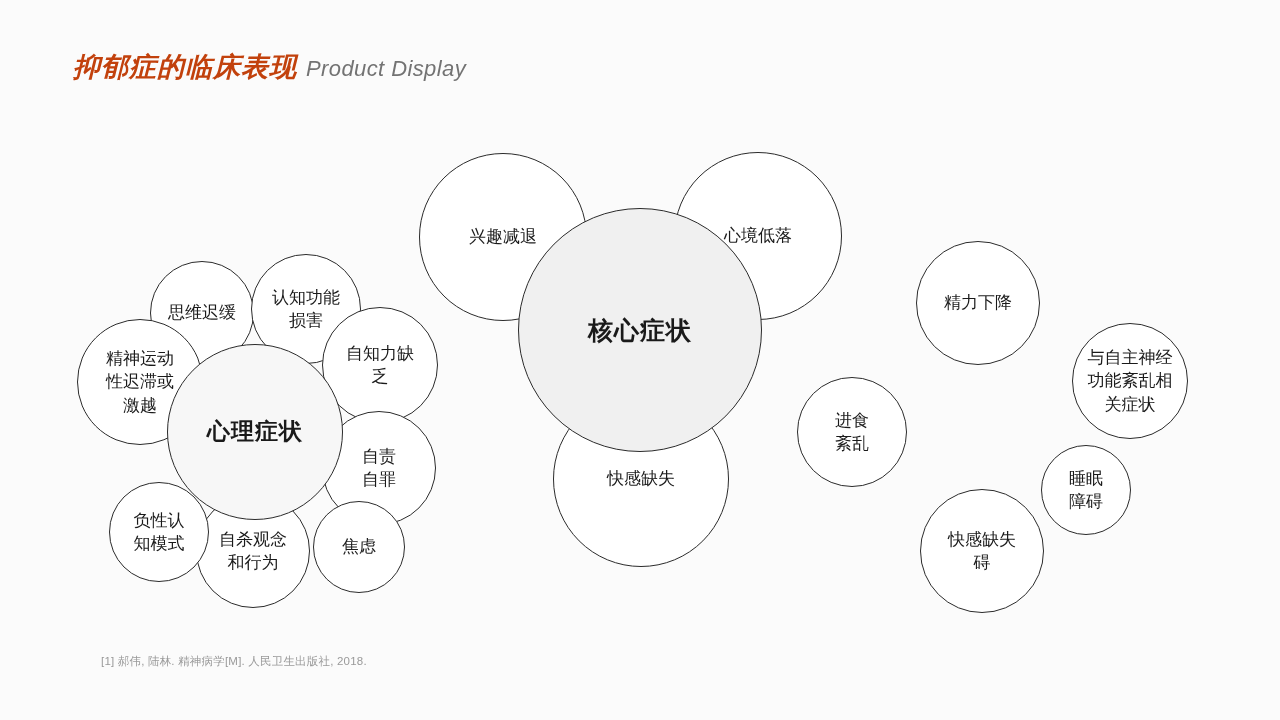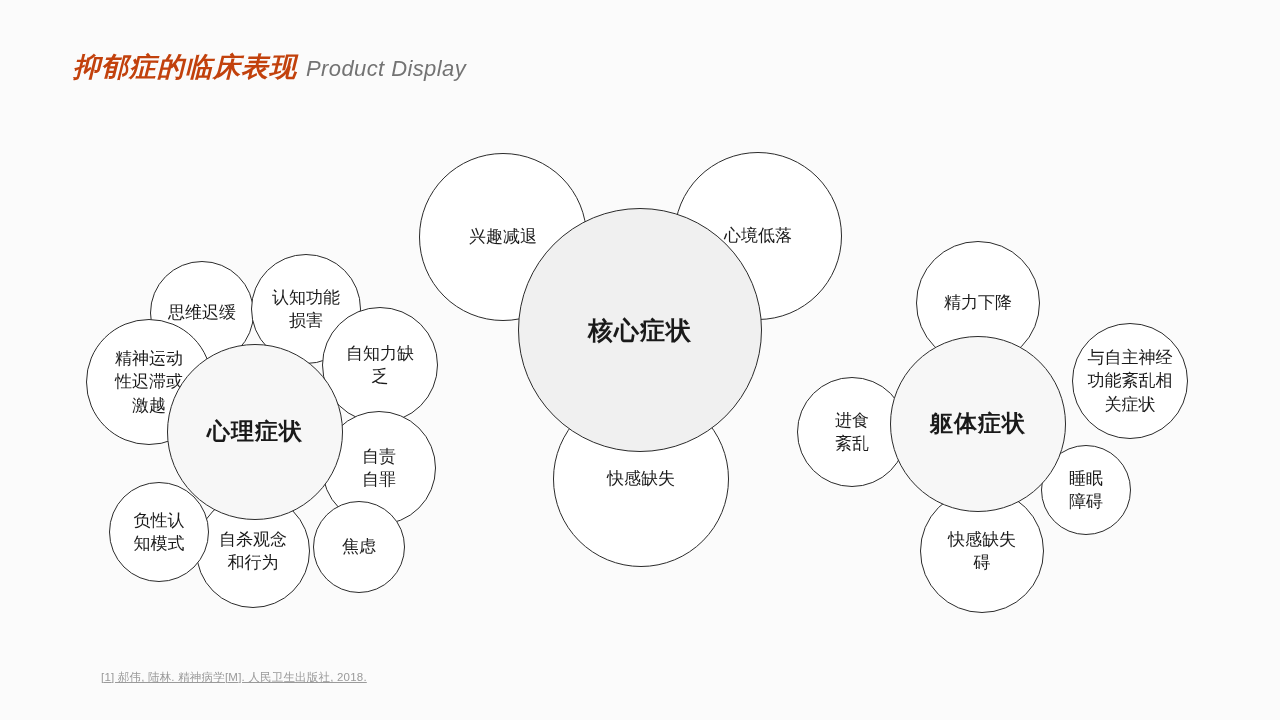--- a/index.html
+++ b/index.html
@@ -84,26 +84,25 @@
     z-index: 4;
   }
   .bubble.hub.side {
     background: #f7f7f7;
   }
 
   
   .footnote {
     position: absolute;
     left: 101px;
-    top: 670px;
+    top: 654px;
     font-size: 11.5px;
     color: #9a9a9a;
     letter-spacing: 0.2px;
     white-space: nowrap;
-    text-decoration: underline;
   }
 </style>
 </head>
 <body>
 
 <div class="header">
   <span class="header-cn">抑郁症的临床表现</span>
   <span class="header-en">Product Display</span>
 </div>
 
@@ -112,21 +111,21 @@
       <span class="label">思维迟缓</span>
     </div>
     <div class="bubble satellite" style="left: 251px; top: 254px; width: 110px; height: 110px;">
       <span class="label">认知功能
 损害</span>
     </div>
     <div class="bubble satellite" style="left: 322px; top: 307px; width: 116px; height: 116px;">
       <span class="label">自知力缺
 乏</span>
     </div>
-    <div class="bubble satellite" style="left: 86px; top: 319px; width: 126px; height: 126px;">
+    <div class="bubble satellite" style="left: 77px; top: 319px; width: 126px; height: 126px;">
       <span class="label">精神运动
 性迟滞或
 激越</span>
     </div>
     <div class="bubble satellite" style="left: 322px; top: 411px; width: 114px; height: 114px;">
       <span class="label">自责
 自罪</span>
     </div>
     <div class="bubble satellite" style="left: 313px; top: 501px; width: 92px; height: 92px;">
       <span class="label">焦虑</span>
@@ -167,18 +166,15 @@
     <div class="bubble satellite" style="left: 797px; top: 377px; width: 110px; height: 110px;">
       <span class="label">进食
 紊乱</span>
     </div>
     <div class="bubble hub side" style="left: 167px; top: 344px; width: 176px; height: 176px;">
       <span class="label">心理症状</span>
     </div>
     <div class="bubble hub core" style="left: 518px; top: 208px; width: 244px; height: 244px;">
       <span class="label">核心症状</span>
     </div>
-    <div class="bubble hub side" style="left: 890px; top: 336px; width: 176px; height: 176px;">
-      <span class="label">躯体症状</span>
-    </div>
   </div>
 
 <div class="footnote">[1] 郝伟, 陆林. 精神病学[M]. 人民卫生出版社, 2018.</div>
 
 </body></html>

